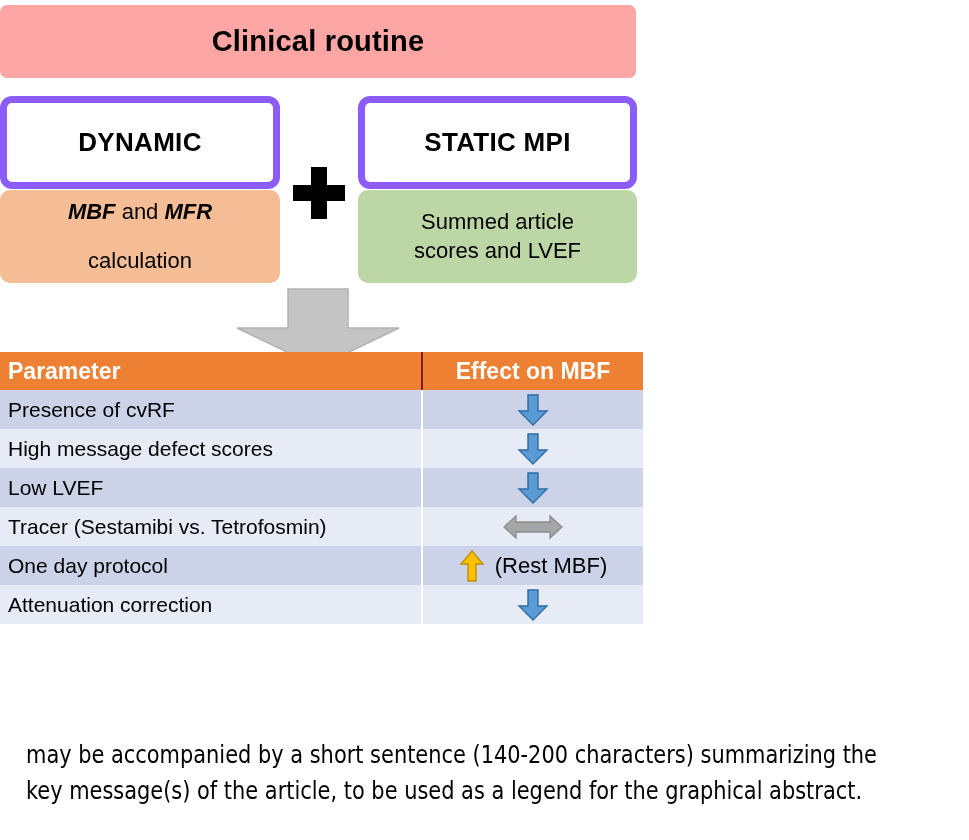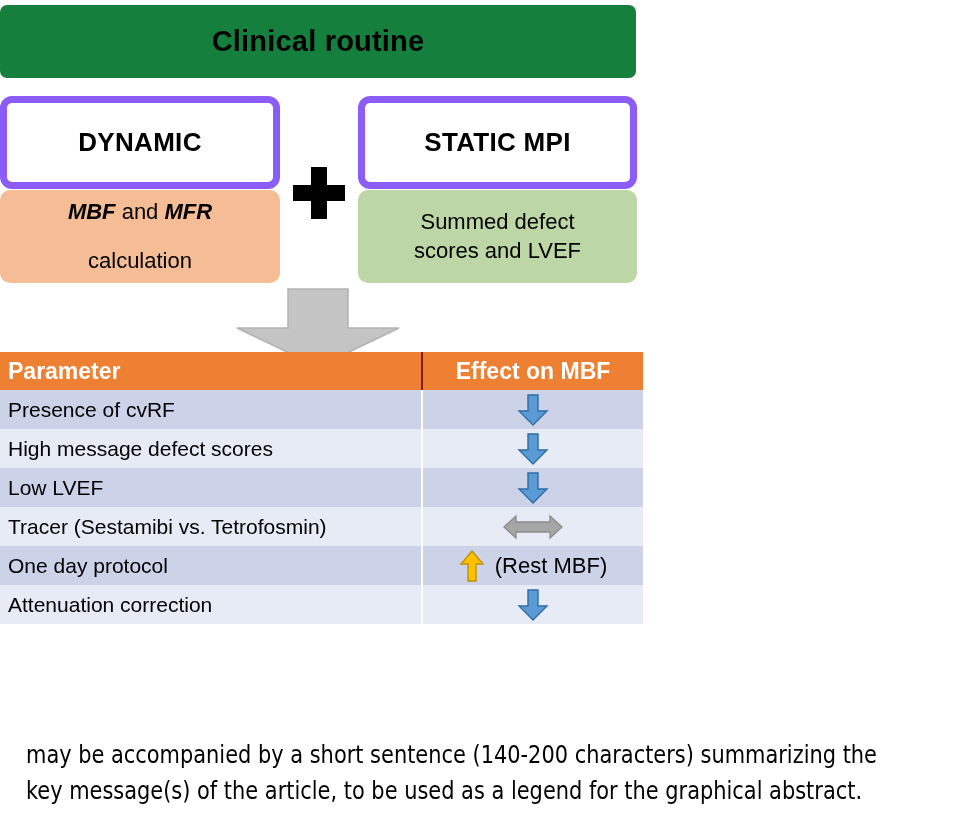--- a/index.html
+++ b/index.html
@@ -15,21 +15,21 @@
     overflow: hidden;
   }
 
   
   .banner {
     position: absolute;
     left: 0px;
     top: 5px;
     width: 636px;
     height: 73px;
-    background: #15803d;
+    background: #fca5a5;
     border-radius: 7px;
     display: flex;
     align-items: center;
     justify-content: center;
   }
   .banner-text {
     font-size: 29px;
     font-weight: bold;
     color: #000;
     letter-spacing: .2px;
@@ -190,21 +190,21 @@
   </div>
   <div class="body-line">calculation</div>
 </div>
 
 <div class="plus"></div>
 
 <div class="head-box col-right">
   <span class="head-box-text">STATIC MPI</span>
 </div>
 <div class="body-box col-right green">
-  <div class="body-line">Summed defect</div>
+  <div class="body-line">Summed article</div>
   <div class="body-line">scores and LVEF</div>
 </div>
 
 <div class="big-arrow">
   <svg width="164" height="80" viewBox="0 0 164 80">
     <polygon points="52,1 112,1 112,40 163,40 82,79 1,40 52,40" fill="#c4c4c4" stroke="#b2b2b2" stroke-width="1.5"></polygon>
   </svg>
 </div>
 
 <table class="tbl">

